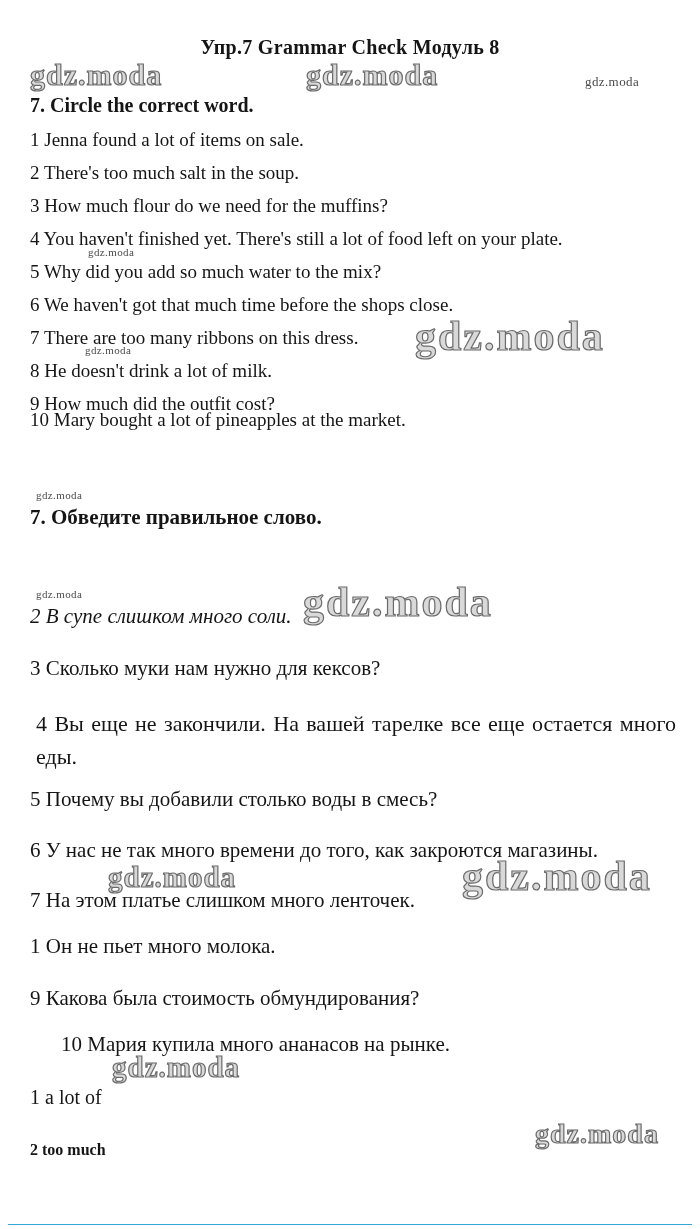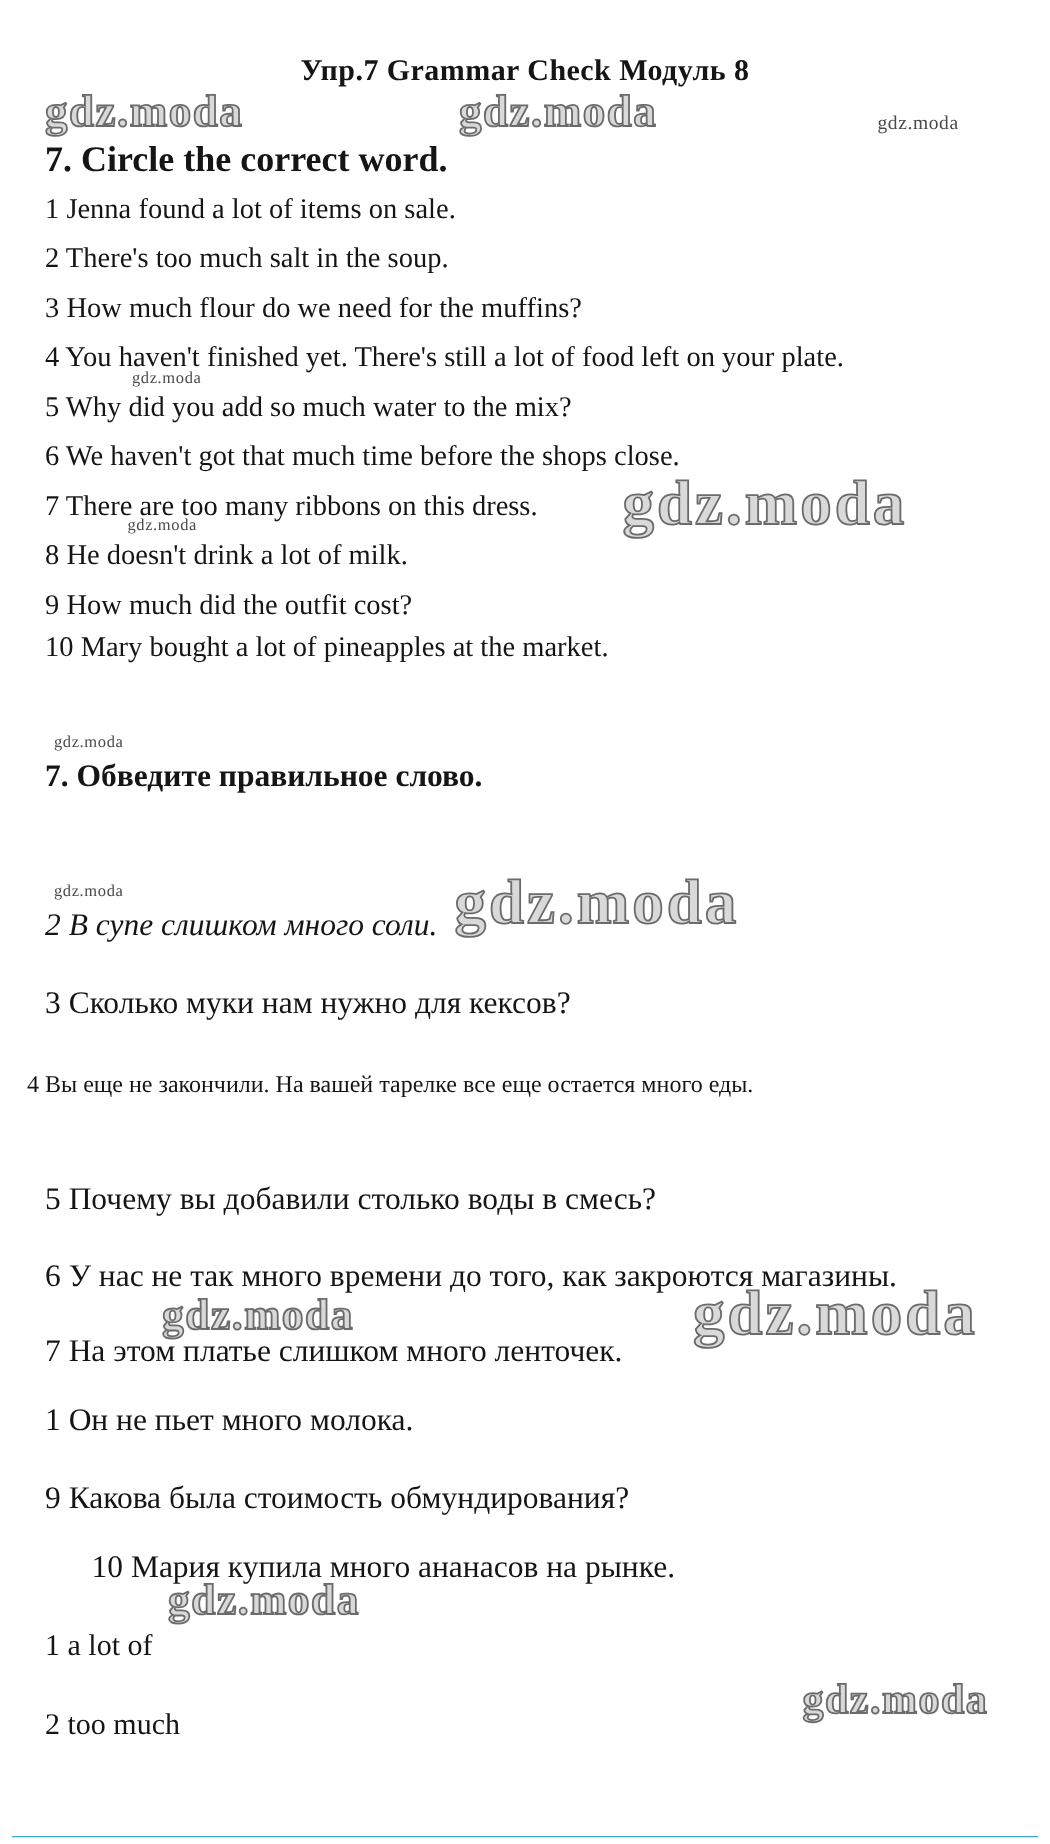--- a/index.html
+++ b/index.html
@@ -5,28 +5,28 @@
   html,body{margin:0;padding:0;background:#fff;}
   .page{
     position:relative;width:700px;height:1225px;background:#ffffff;
     font-family:"Liberation Serif",serif;color:#151515;overflow:hidden;
   }
   .title{
     position:absolute;top:36px;left:0;width:700px;text-align:center;
     font-weight:bold;font-size:20px;letter-spacing:0.3px;
   }
   .heading{
-    position:absolute;left:30px;font-weight:bold;font-size:24px;white-space:nowrap;
+    position:absolute;left:30px;font-weight:bold;font-size:20px;white-space:nowrap;
   }
   .line{
     position:absolute;left:30px;font-size:19px;line-height:24px;white-space:nowrap;
   }
   .line.ru{font-size:21px;}
   .line-wrap{
-    position:absolute;left:18px;width:640px;font-size:16px;line-height:33px;
+    position:absolute;left:36px;width:640px;font-size:22px;line-height:33px;
     text-align:justify;white-space:normal;
   }
   .wm{
     position:absolute;font-weight:bold;white-space:nowrap;
     color:#d9d9d9;-webkit-text-stroke:1.2px #6b6b6b;
   }
   .wm-lg{font-size:42px;letter-spacing:2px;}
   .wm-md{font-size:29px;letter-spacing:1px;}
   .wm-top{font-size:30px;letter-spacing:1px;}
   .wm-sm{
@@ -55,21 +55,21 @@
   <div class="line" style="top:194px;">3 How much flour do we need for the muffins?</div>
   <div class="line" style="top:227px;">4 You haven't finished yet. There's still a lot of food left on your plate.</div>
   <div class="wm-sm" style="top:246px;left:88px;">gdz.moda</div>
   <div class="line" style="top:260px;">5 Why did you add so much water to the mix?</div>
   <div class="line" style="top:293px;">6 We haven't got that much time before the shops close.</div>
   <div class="line" style="top:326px;">7 There are too many ribbons on this dress.</div>
   <div class="wm wm-lg" style="top:312px;left:415px;">gdz.moda</div>
   <div class="wm-sm" style="top:344px;left:85px;">gdz.moda</div>
   <div class="line" style="top:359px;">8 He doesn't drink a lot of milk.</div>
   <div class="line" style="top:392px;">9 How much did the outfit cost?</div>
-  <div class="line" style="top:420px;text-align:center;">10 Mary bought a lot of pineapples at the market.</div>
+  <div class="line" style="top:408px;text-align:center;">10 Mary bought a lot of pineapples at the market.</div>
 
   <div class="wm-sm" style="top:489px;left:36px;">gdz.moda</div>
   <div class="heading" style="top:505px;font-size:21px;">7. Обведите правильное слово.</div>
 
   <div class="wm-sm" style="top:588px;left:36px;">gdz.moda</div>
   <div class="line ru" style="top:604px;font-style:italic;">2 В супе слишком много соли.</div>
   <div class="wm wm-lg" style="top:578px;left:303px;">gdz.moda</div>
   <div class="line ru" style="top:656px;">3 Сколько муки нам нужно для кексов?</div>
   <div class="line-wrap" style="top:707px;">4 Вы еще не закончили. На вашей тарелке все еще остается много еды.</div>
   <div class="line ru" style="top:787px;">5 Почему вы добавили столько воды в смесь?</div>
@@ -77,16 +77,16 @@
   <div class="wm wm-md" style="top:861px;left:108px;">gdz.moda</div>
   <div class="wm wm-lg" style="top:852px;left:462px;">gdz.moda</div>
   <div class="line ru" style="top:888px;">7 На этом платье слишком много ленточек.</div>
   <div class="line ru" style="top:934px;">1 Он не пьет много молока.</div>
   <div class="line ru" style="top:986px;">9 Какова была стоимость обмундирования?</div>
   <div class="line ru" style="top:1032px;margin-left:31px;">10 Мария купила много ананасов на рынке.</div>
 
   <div class="wm wm-md" style="top:1051px;left:112px;">gdz.moda</div>
   <div class="line" style="top:1085px;font-size:20px;">1 a lot of</div>
   <div class="wm wm-md" style="top:1118px;left:535px;font-size:28px;">gdz.moda</div>
-  <div class="line" style="top:1138px;font-size:20px;">2 too much</div>
+  <div class="line" style="top:1138px;font-size:16px;font-weight:bold;">2 too much</div>
 
   <div class="bottom-rule" style="background: rgb(56, 164, 216);"></div>
 </div>
 
 </body></html>

